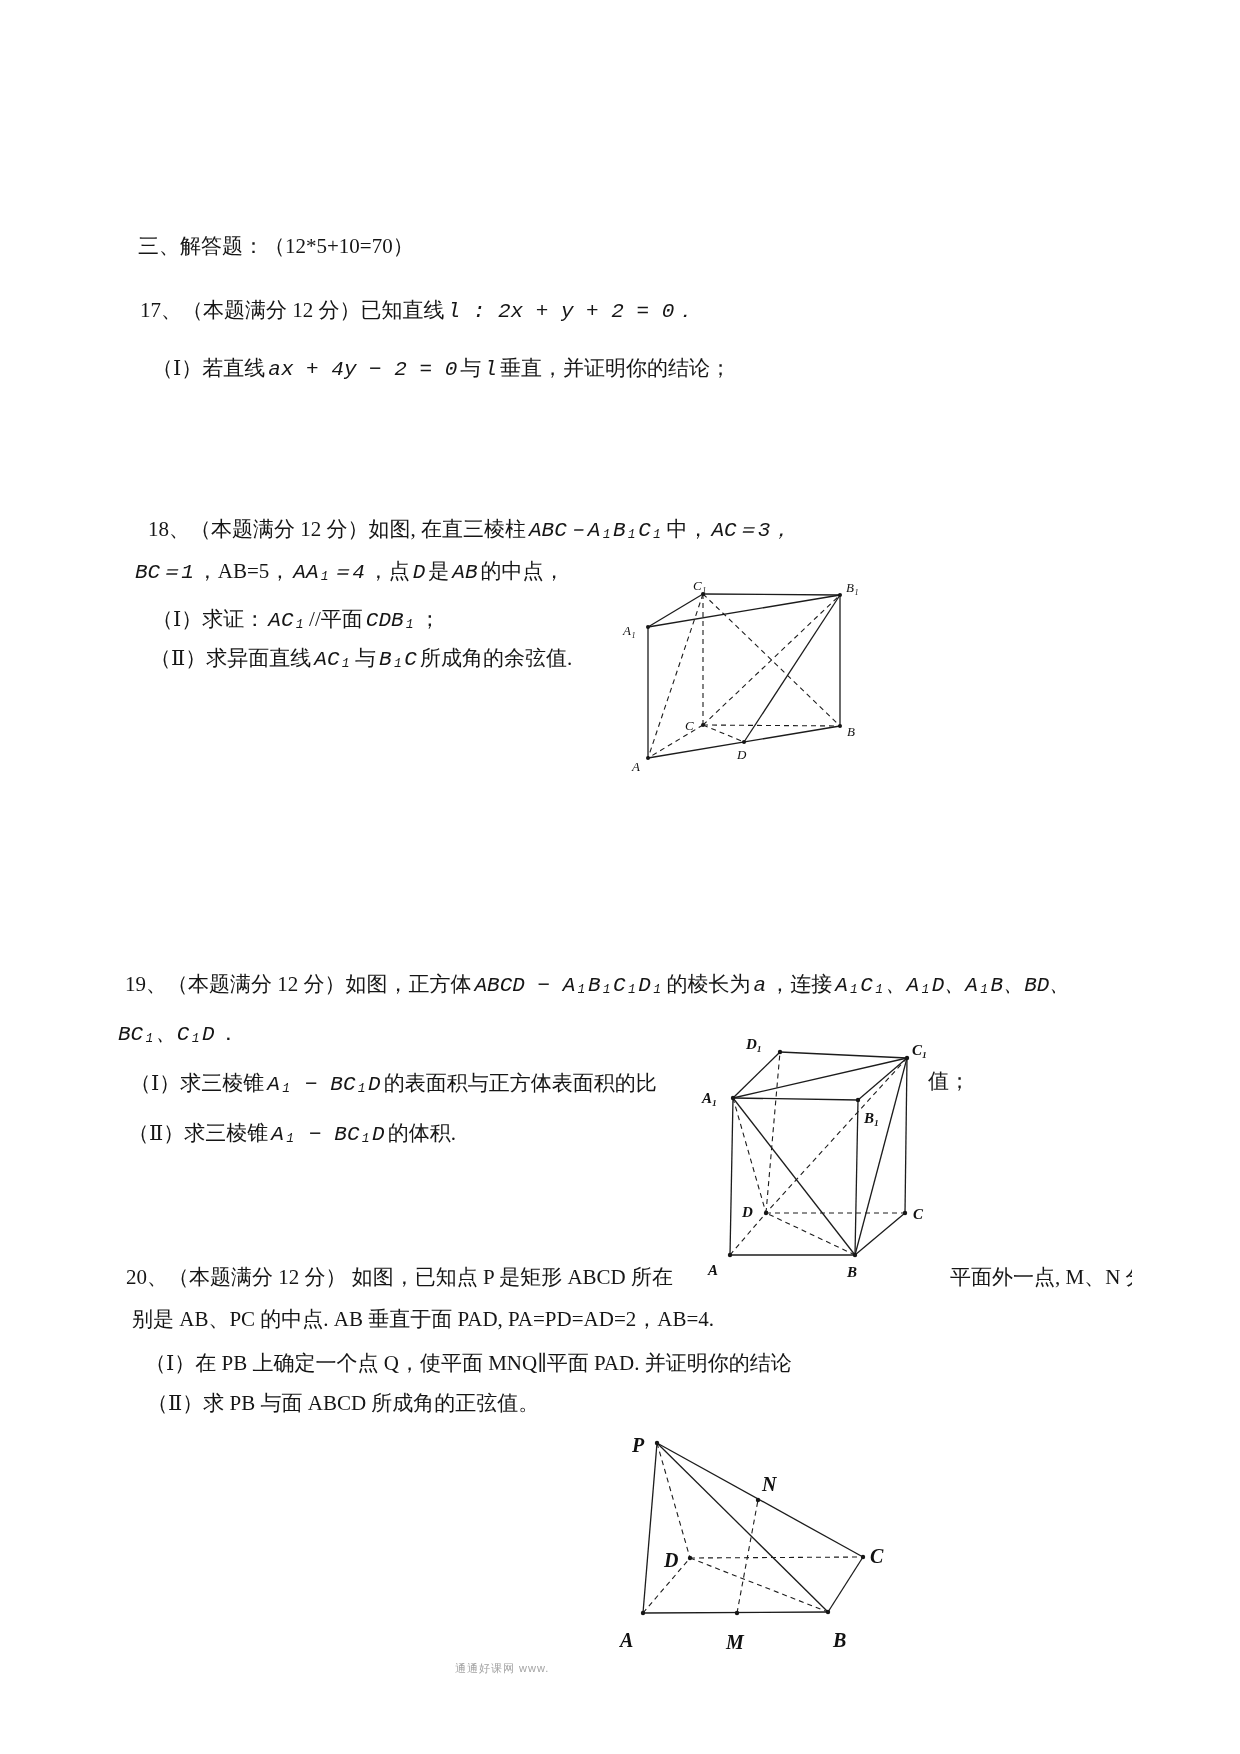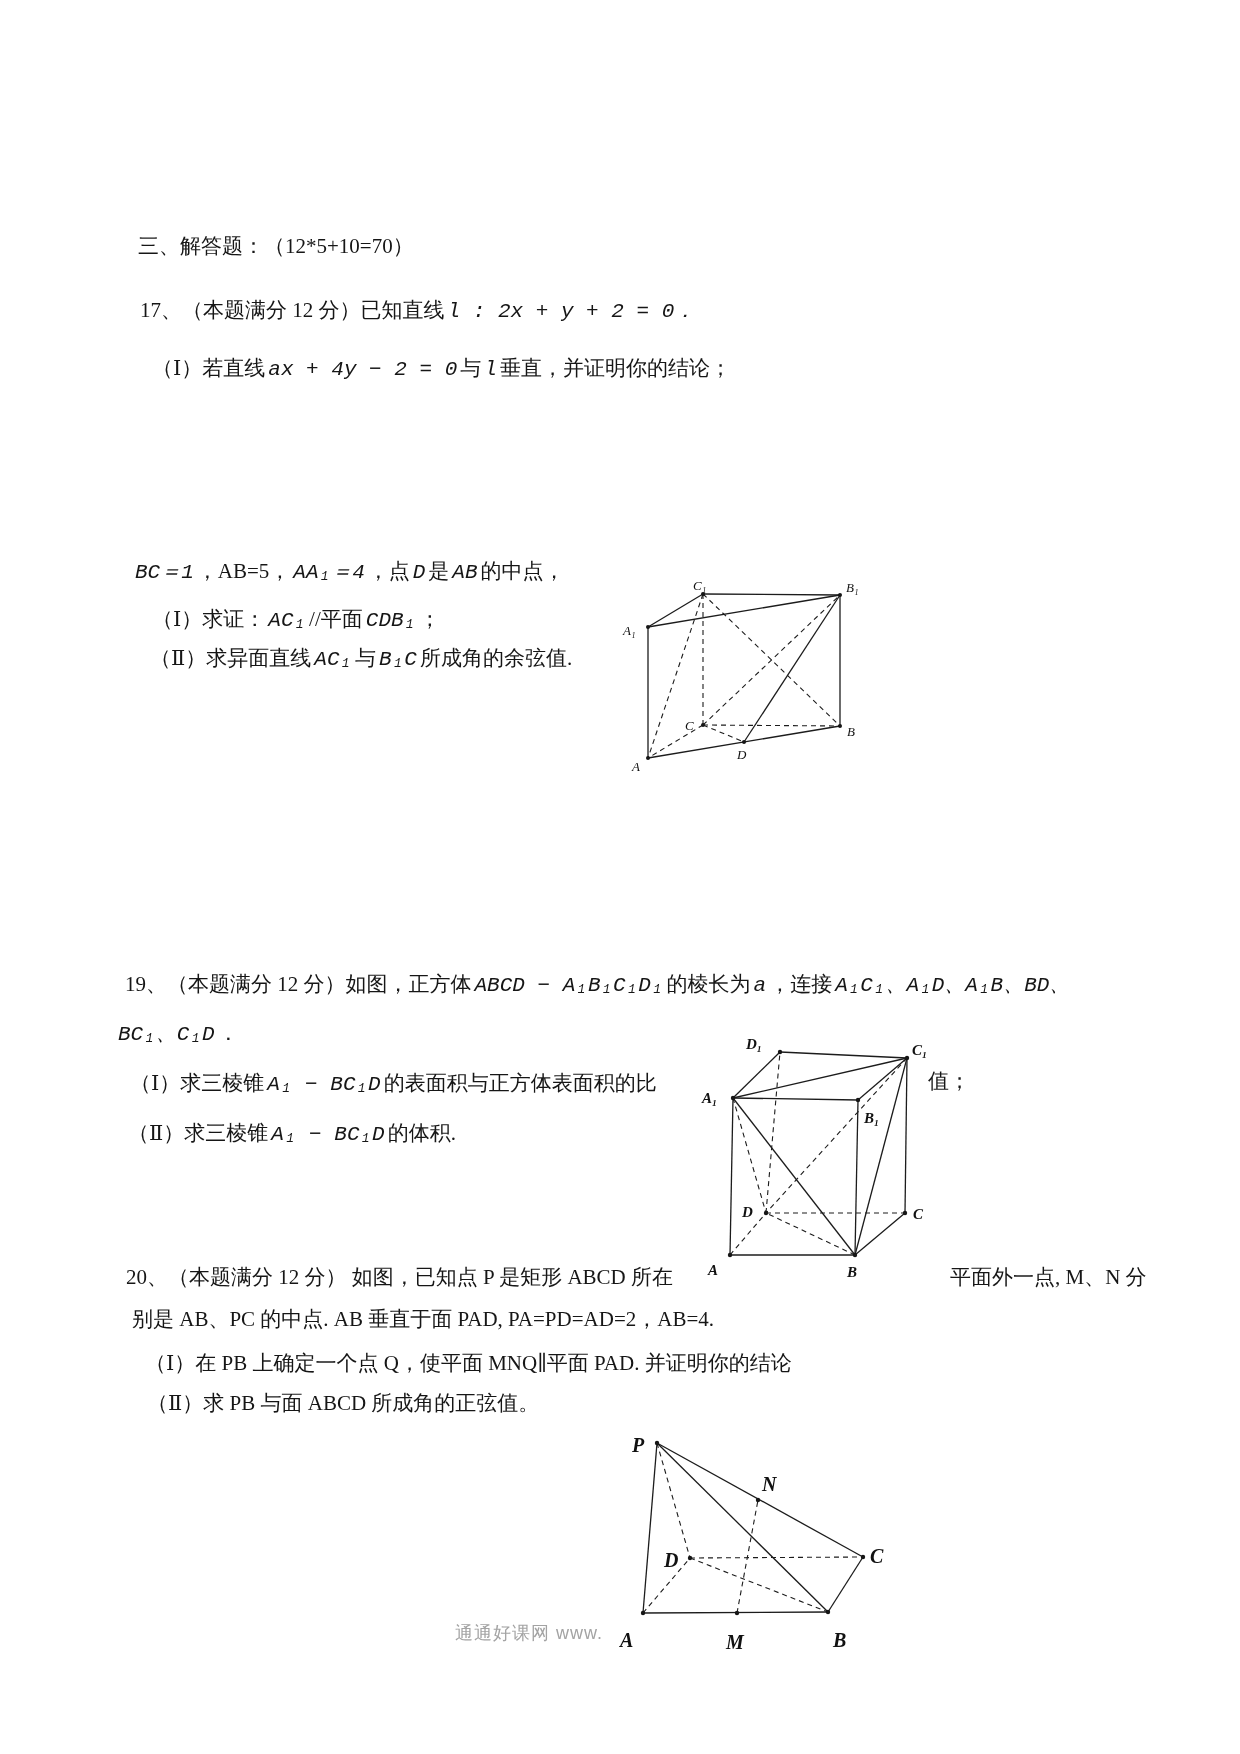--- a/index.html
+++ b/index.html
@@ -1,50 +1,53 @@
 <!DOCTYPE html>
 <html><head>
 <meta charset="utf-8">
 <style>
   html,body{margin:0;padding:0;background:#ffffff;}
   .page{
     position:relative;width:1132px;height:1754px;background:#ffffff;
-    font-family:"Liberation Serif","DejaVu Serif",serif;color:#161616;overflow:hidden;padding-left:28px;
+    font-family:"Liberation Serif","DejaVu Serif",serif;color:#161616;overflow:hidden;
   }
   .tl{position:absolute;white-space:nowrap;font-size:21px;line-height:27px;}
   .cn{font-family:"Liberation Serif","DejaVu Serif",serif;}
   .math{font-style:italic;padding:0 3px;font-family:Liberation Mono, monospace;}
   .sqrt-rad{font-style:normal;padding:0;}
   .sqrt-num{text-decoration:overline;padding:0 1px 0 0;}
   .fig{position:absolute;}
   .fig line{stroke:#1c1c1c;stroke-width:1.3;}
   .fig .dash{stroke-dasharray:5,4;stroke-width:1.1;}
   .fig circle{fill:#161616;}
   .fig text{font-family:"Liberation Serif","DejaVu Serif",serif;font-style:italic;fill:#111;}
   .prism-label{font-size:13px;}
   .cube-label{font-size:15px;font-weight:bold;}
   .pyr-label{font-size:20px;font-weight:bold;}
-  .wm{position:absolute;font-size:18px;color:#a3a3a3;font-family:"Liberation Sans","DejaVu Sans",sans-serif;letter-spacing:1px;}
+  .wm{position:absolute;font-size:11px;color:#a3a3a3;font-family:"Liberation Sans","DejaVu Sans",sans-serif;letter-spacing:1px;margin-top:40px;}
 </style>
 </head>
 <body>
 
 <div class="page">
 
   <div class="tl" style="left:138px;top:233px">
     <span class="cn">三、解答题：（12*5+10=70）</span>
   </div>
 
   <div class="tl" style="left:140px;top:297px">
     <span class="cn">17、（本题满分 12 分）已知直线</span><span class="math">l : 2x + y + 2 = 0．</span>
   </div>
   <div class="tl" style="left:152px;top:355px">
     <span class="cn">（Ⅰ）若直线</span><span class="math">ax + 4y − 2 = 0</span><span class="cn">与</span><span class="math">l</span><span class="cn">垂直，并证明你的结论；</span>
   </div>
 
+  <div class="tl" style="left:148px;top:516px">
+    <span class="cn">18、（本题满分 12 分）如图, 在直三棱柱</span><span class="math">ABC－A₁B₁C₁</span><span class="cn">中，</span><span class="math">AC＝3，</span>
+  </div>
   <div class="tl" style="left:132px;top:558px">
     <span class="math">BC＝1</span><span class="cn">，AB=5，</span><span class="math">AA₁＝4</span><span class="cn">，点</span><span class="math">D</span><span class="cn">是</span><span class="math">AB</span><span class="cn">的中点，</span>
   </div>
   <div class="tl" style="left:152px;top:606px">
     <span class="cn">（Ⅰ）求证：</span><span class="math">AC₁</span><span class="cn">//平面</span><span class="math">CDB₁</span><span class="cn">；</span>
   </div>
   <div class="tl" style="left:150px;top:645px">
     <span class="cn">（Ⅱ）求异面直线</span><span class="math">AC₁</span><span class="cn">与</span><span class="math">B₁C</span><span class="cn">所成角的余弦值.</span>
   </div>
 

